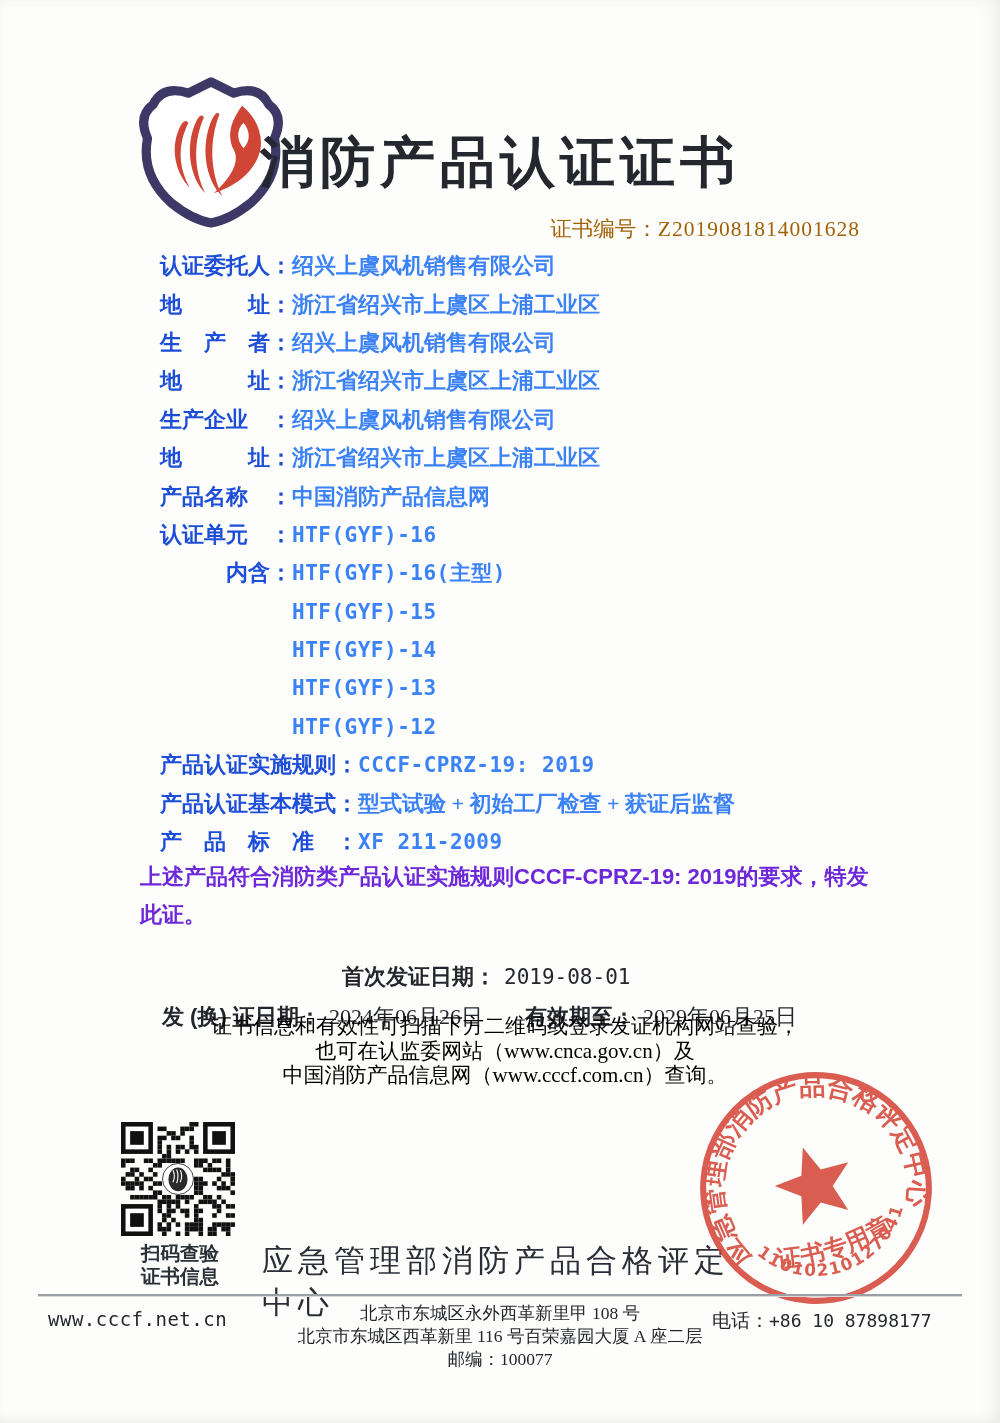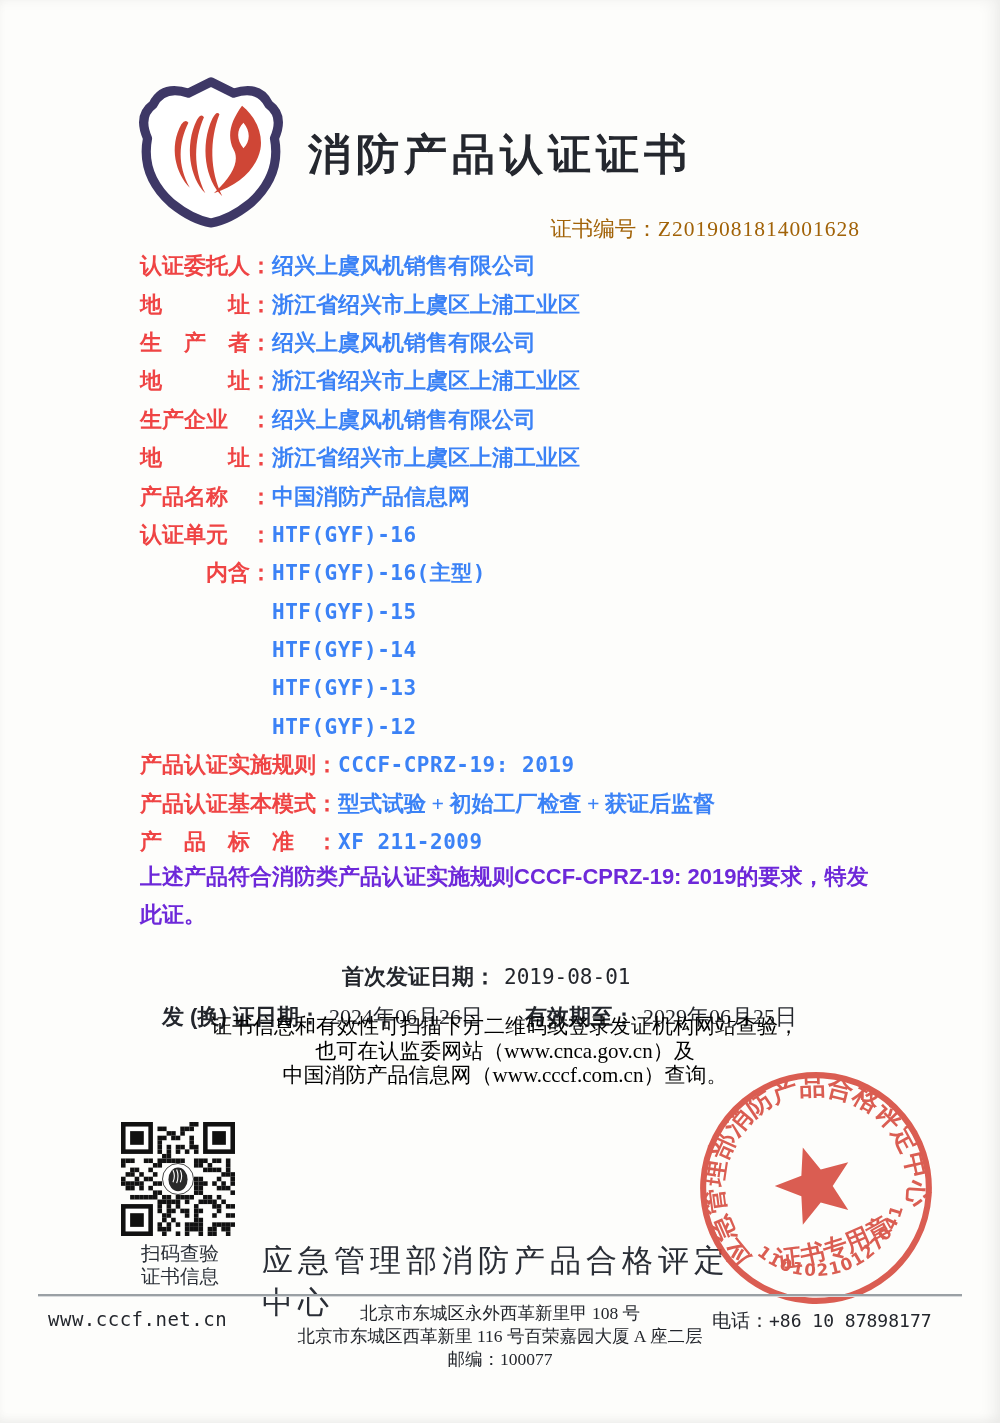--- a/index.html
+++ b/index.html
@@ -10,33 +10,33 @@
     color:#23262c;
   }
   .serif { font-family:"Liberation Serif","DejaVu Serif",serif; }
   .mono  { font-family:"DejaVu Sans Mono","Liberation Mono",monospace; }
 
   .logo { position:absolute; left:126px; top:72px; width:170px; height:158px; }
 
   .title {
     position:absolute; left:0; top:126px; width:1000px; text-align:center;
     font-family:"Liberation Serif","DejaVu Serif",serif;
-    font-size:43px; font-weight:700; letter-spacing:5px; color:#24272e;
+    font-size:55px; font-weight:700; letter-spacing:5px; color:#24272e;
   }
 
   .certno {
     position:absolute; left:0; top:214px; width:860px; text-align:right;
     font-size:21.5px; color:#a16207;
   }
   .certno .lbl { font-family:"Liberation Serif","DejaVu Serif",serif; }
   .certno .val { font-family:"Liberation Serif","DejaVu Serif",serif; letter-spacing:1px; }
 
   .fields { position:absolute; left:140px; top:247px; width:760px; }
   .frow { height:38.4px; display:flex; align-items:center; font-size:22px; white-space:pre; }
-  .frow .lbl { font-family:"Liberation Sans","DejaVu Sans",sans-serif; font-weight:700; color:#ef4444; }
+  .frow .lbl { font-family:"Liberation Sans","DejaVu Sans",sans-serif; font-weight:700; color:#1d4ed8;margin-left:20px; }
   .frow .val { font-family:"Liberation Serif","DejaVu Serif",serif; color:#3b82f6;font-weight:bold; }
   .frow .val.mono { font-family:"DejaVu Sans Mono","Liberation Mono",monospace; font-size:21px; letter-spacing:0.5px; }
 
   .statement {
     position:absolute; left:140px; top:858px; width:732px;
     font-family:"Liberation Sans","DejaVu Sans",sans-serif;
     font-weight:700; font-size:22px; line-height:38px; color:#6d28d9;
   }
 
   .firstissue { position:absolute; left:320px; top:936px; font-size:22px; white-space:pre; }
@@ -45,21 +45,21 @@
   .firstissue .val, .reissue .val { font-family:"Liberation Serif","DejaVu Serif",serif; margin-left:8px;text-align:right; }
   .firstissue .val { font-family:"DejaVu Sans Mono","Liberation Mono",monospace; font-size:21px; }
   .reissue .gap { display:inline-block; width:42px; }
 
   .verify {
     position:absolute; left:120px; top:1014px; width:770px; text-align:center;
     font-family:"Liberation Serif","DejaVu Serif",serif;
     font-size:21px; line-height:24.5px; color:#000000;
   }
 
-  .qrblock { position:absolute; left:121px; top:1122px; width:118px; }
+  .qrblock { position:absolute; left:121px; top:1122px; width:118px;font-weight:bold; }
   .qrblock svg { display:block; width:114px; height:114px; }
   .qrcaption {
     margin-top:6px; text-align:center;
     font-family:"Liberation Serif","DejaVu Serif",serif;
     font-size:19.5px; line-height:23px; color:#2b3038;
   }
 
   .issuer {
     position:absolute; left:262px; top:1240px; width:500px;
     font-family:"Liberation Serif","DejaVu Serif",serif;

